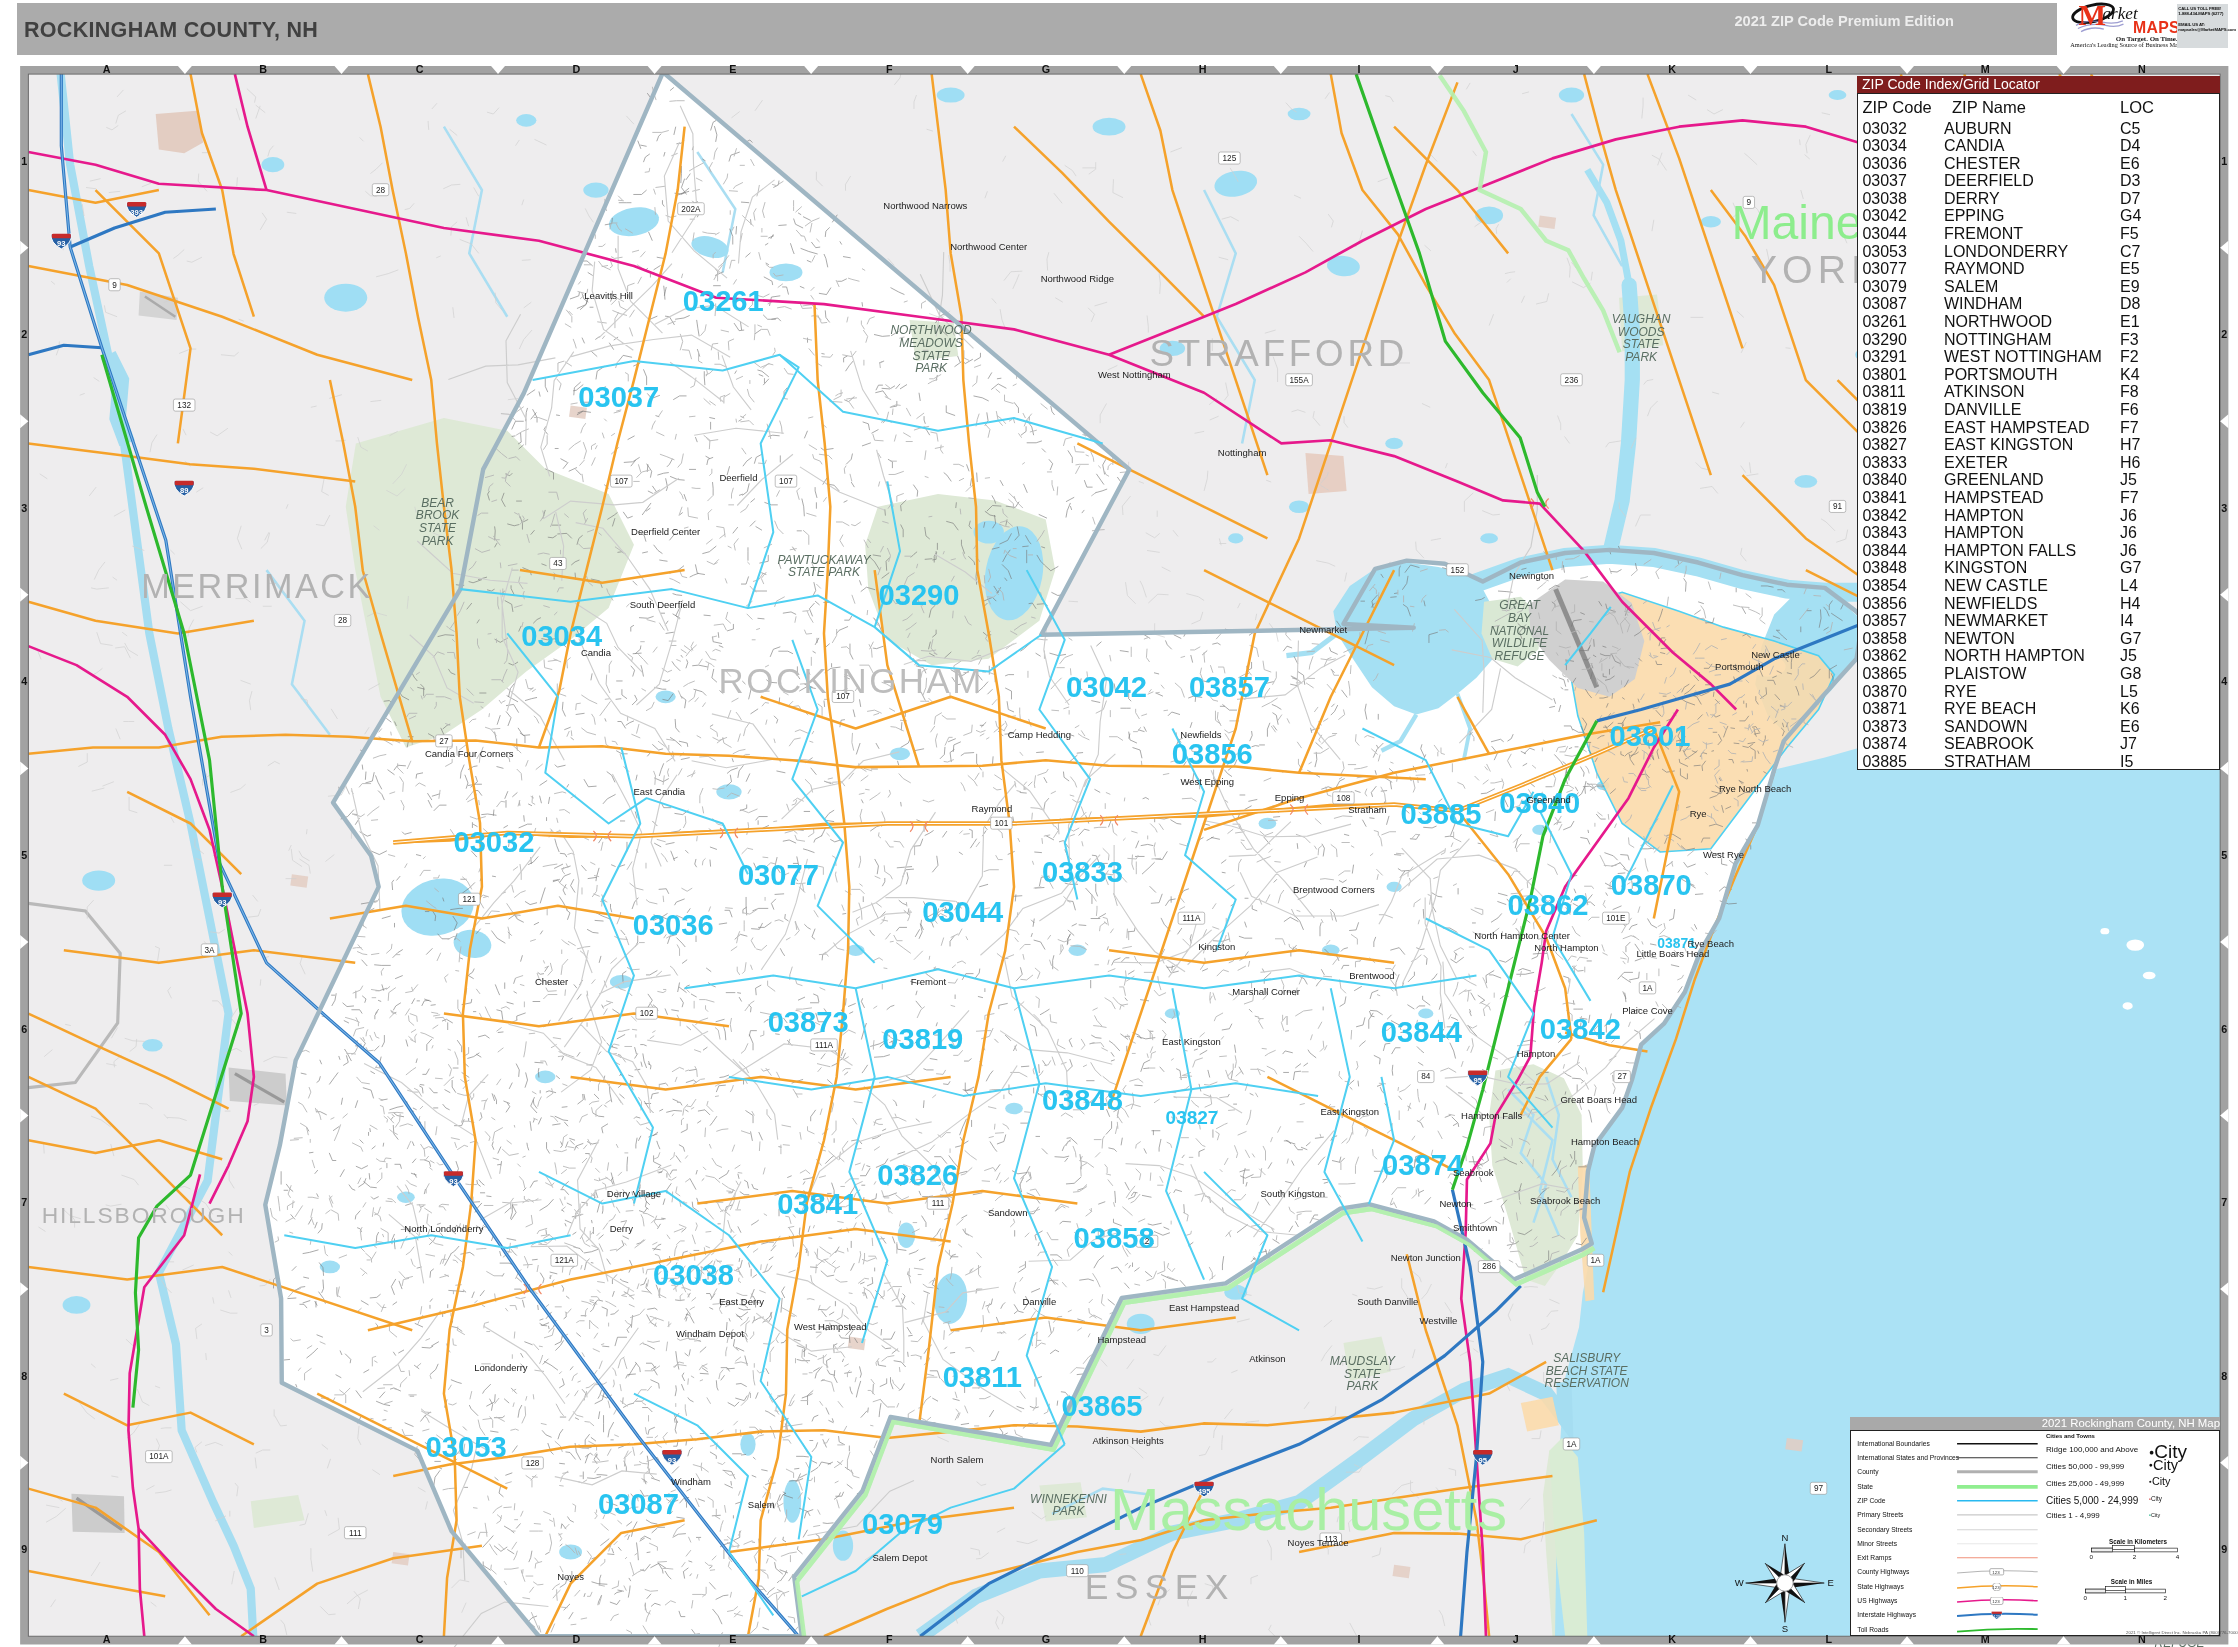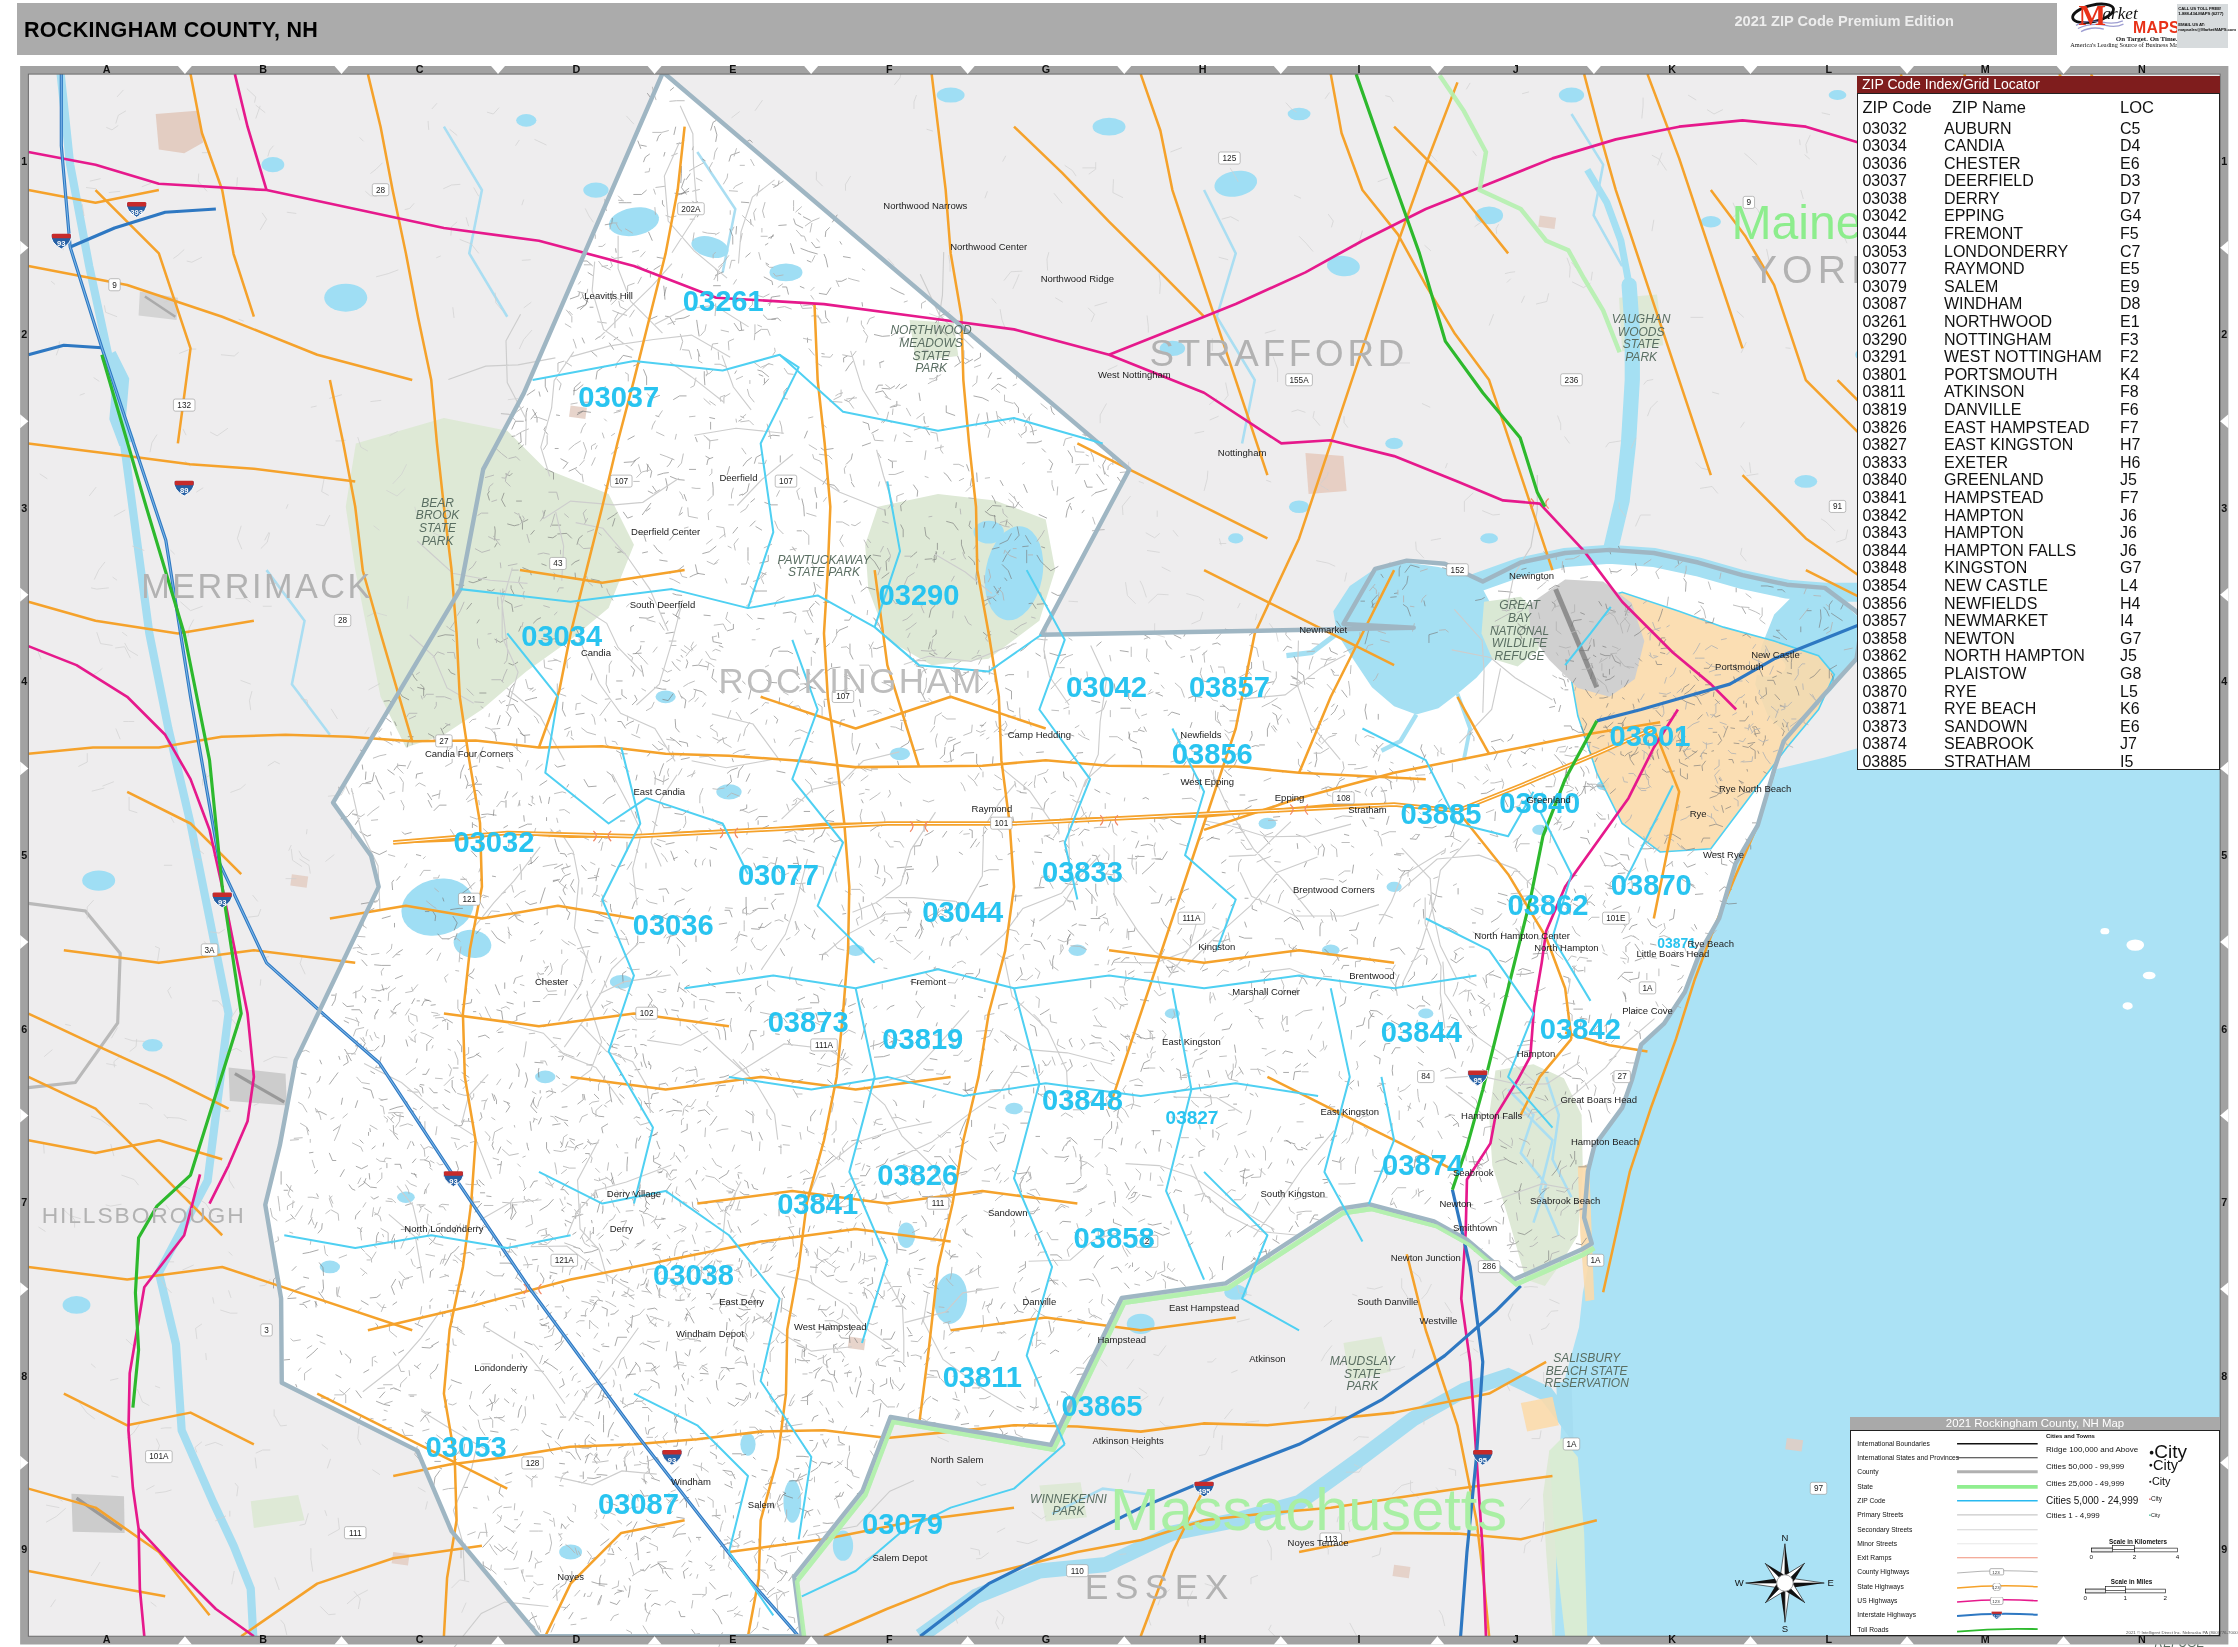--- a/index.html
+++ b/index.html
@@ -1,29 +1,29 @@
 <!DOCTYPE html>
 <html style="font-size:10px"><head><meta charset="utf-8">
 <style>
 *{margin:0;padding:0;box-sizing:border-box}
 body{width:2239px;height:1647px;position:relative;background:#fff;font-family:"Liberation Sans", sans-serif;overflow:hidden}
 .hdr{position:absolute;left:17px;top:3.2px;width:2040px;height:52px;background:#ababab}
-.hdr h1{position:absolute;left:7px;top:15px;font-size:21.5px;color:#000000;letter-spacing:0.3px;font-weight:bold}
+.hdr h1{position:absolute;left:7px;top:15px;font-size:21.5px;color:#404040;letter-spacing:0.3px;font-weight:bold}
 .hdr .ed{position:absolute;right:103px;top:10px;font-size:14.6px;color:#ededed;font-weight:bold}
 .logo{position:absolute;left:2057px;top:0;width:181px;height:57px;background:#fff}
 .cbox{position:absolute;left:120px;top:3.8px;width:51px;height:44px;background:#d7dbdd;font-size:4.3px;font-weight:bold;color:#111;padding:1.9px 1.3px;line-height:5.3px;letter-spacing:-0.1px}
 .ztab{position:absolute;left:1857px;top:76px;width:363px;height:693px}
 .ztab .bar{position:absolute;left:0;top:0;width:100%;height:16.5px;background:#7f1d1d;color:#fff;font-size:14px;padding-left:5px;line-height:17px}
 .ztab .box{position:absolute;left:0;top:16.5px;width:100%;height:677px;background:#fff;border:1.3px solid #222}
 .ztab .hd{position:absolute;top:4.4px;font-size:16.5px;color:#111}
 .tr{position:relative;height:17.6px;font-size:16px;color:#111;line-height:17.6px}
 .rows{position:absolute;left:0;width:100%}
 .c1{position:absolute;left:4.4px}.c2{position:absolute;left:86px}.c3{position:absolute;left:262px}
 .leg{position:absolute;left:1850px;top:1417px;width:370px;height:219px}
-.leg .bar{position:absolute;top:0;width:100%;height:13.3px;background:#a9a9a9;color:#fff;font-size:11.4px;text-align:center;line-height:13.3px}
+.leg .bar{position:absolute;top:0;width:100%;height:13.3px;background:#a9a9a9;color:#fff;font-size:11.4px;text-align:right;line-height:13.3px}
 .leg .box{position:absolute;top:13.3px;width:100%;height:206px;background:#fff;border:1px solid #222}
 .lrow{position:absolute;left:6.3px;width:184px;height:10px}
 .lname{position:absolute;left:0;top:0;font-size:6.7px;color:#111;white-space:nowrap}
 .lsvg{position:absolute;left:100px;top:0px}
 .cit{position:absolute;left:195px;top:0;width:174px;height:203px}
 .copy{position:absolute;left:2126px;top:1630px;font-size:4.4px;color:#555;white-space:nowrap}
 </style></head>
 <body>
 <svg width="2239" height="1647" viewBox="0 0 3533 2600" style="position:absolute;left:0;top:0">
     <rect width="3533" height="2600" fill="#ffffff"></rect>

